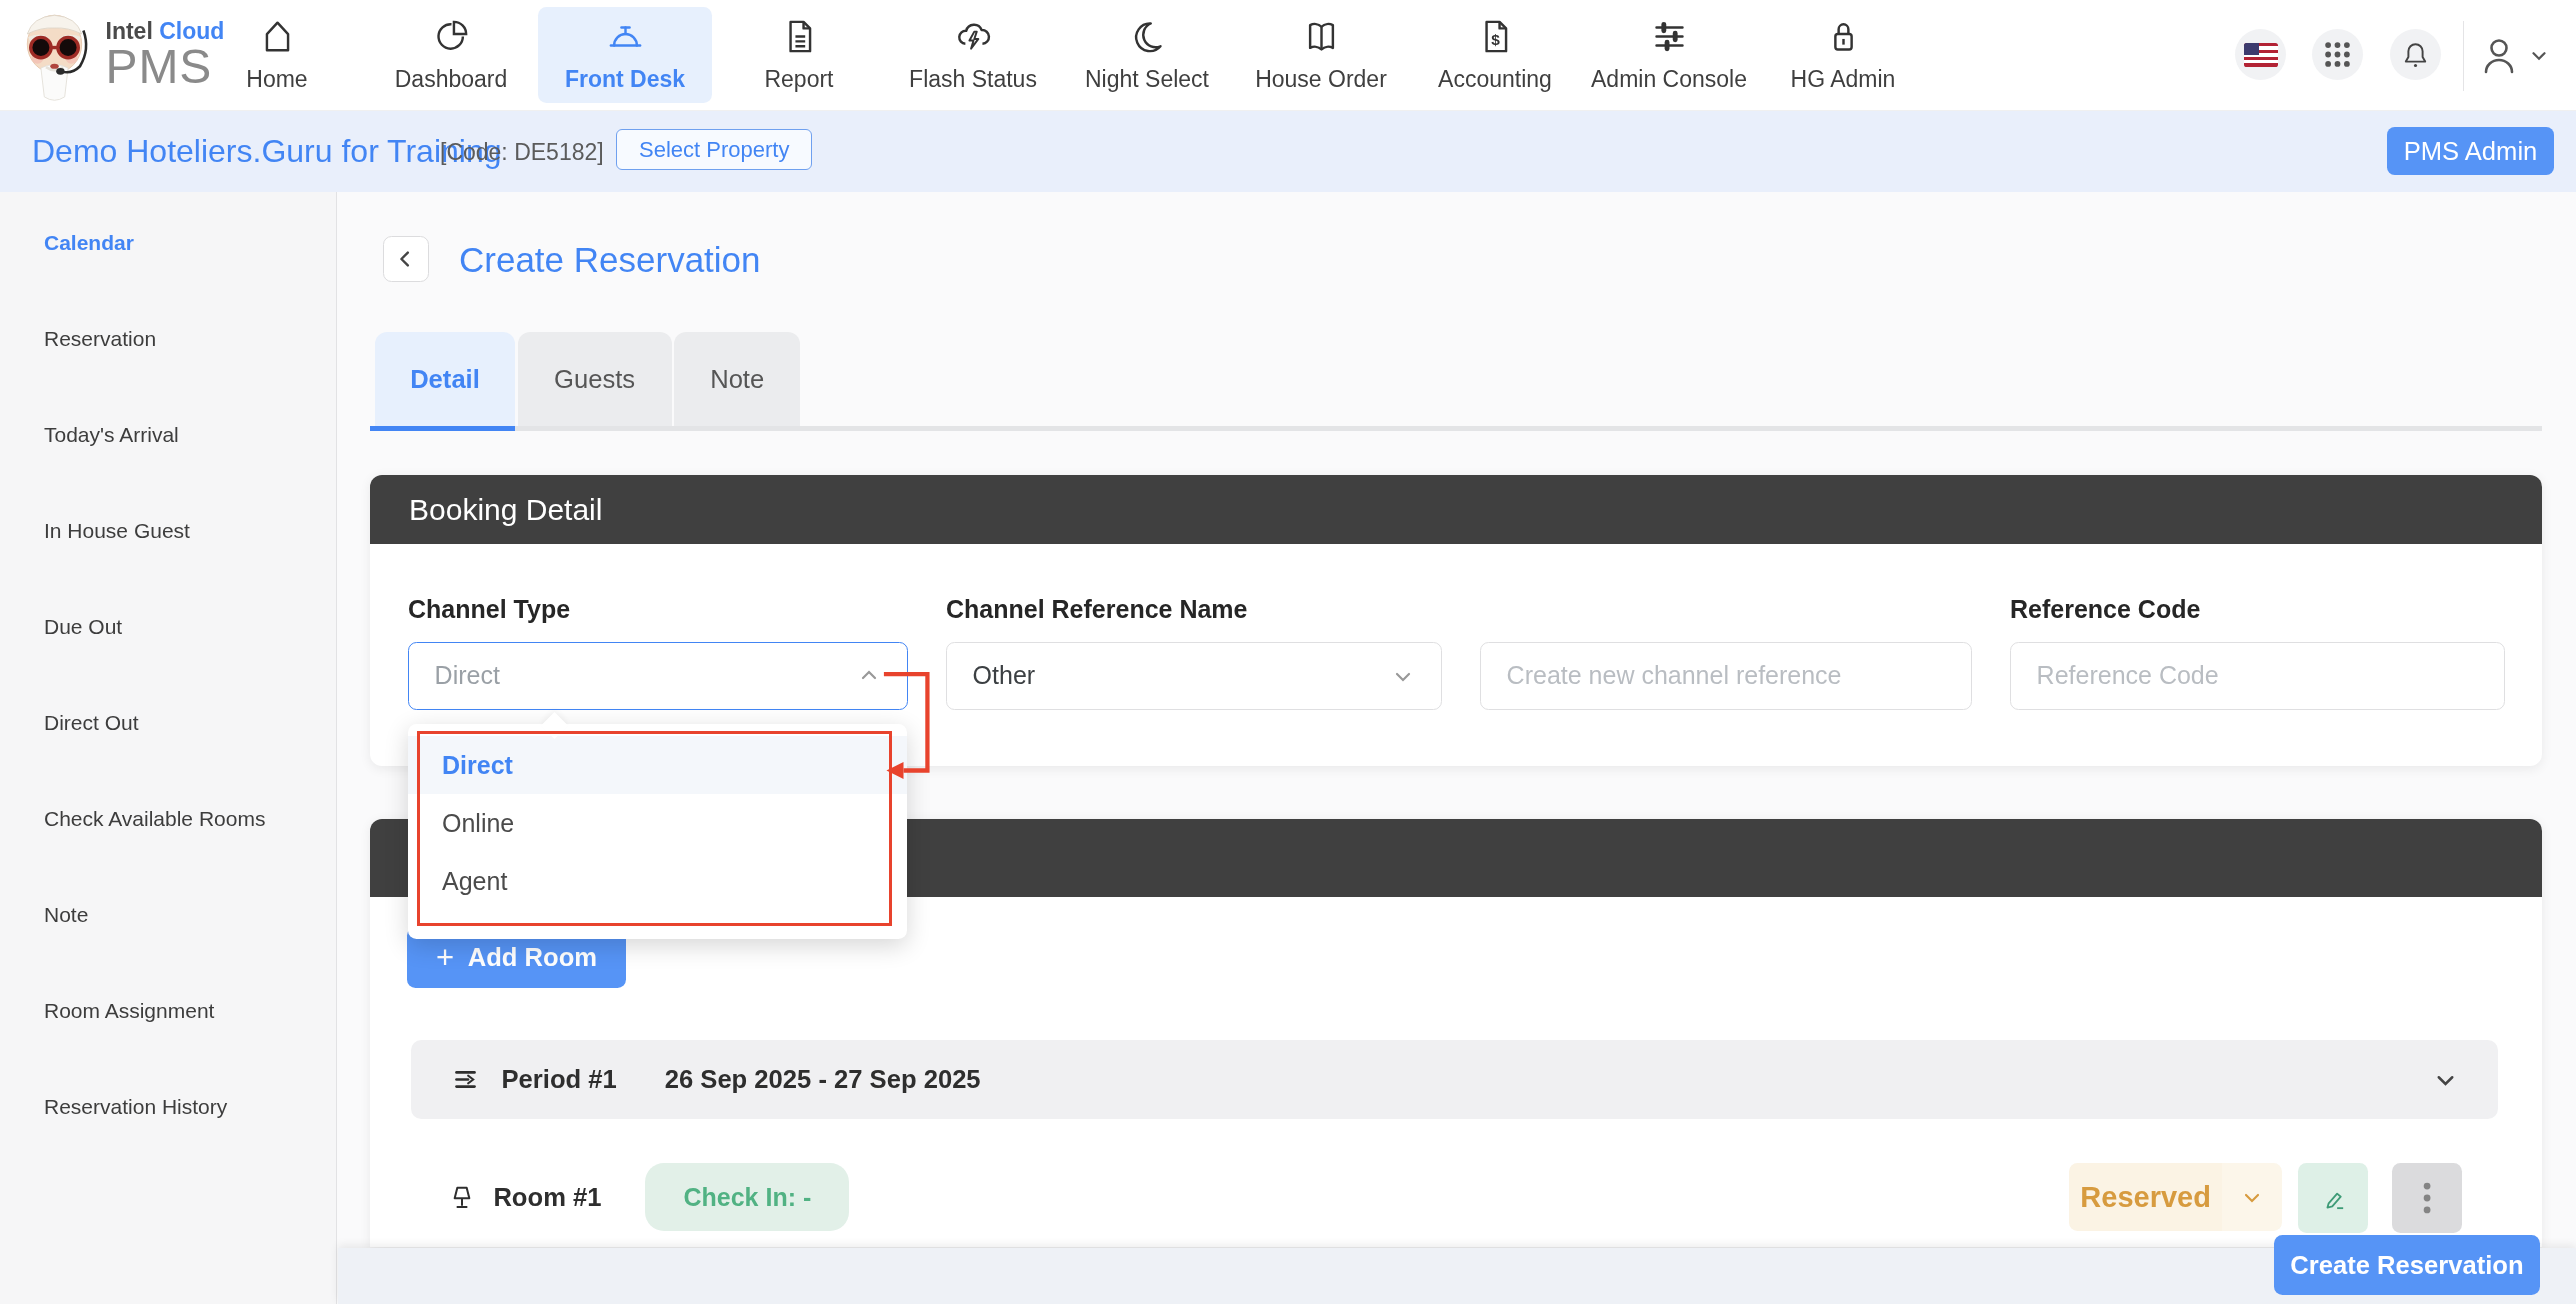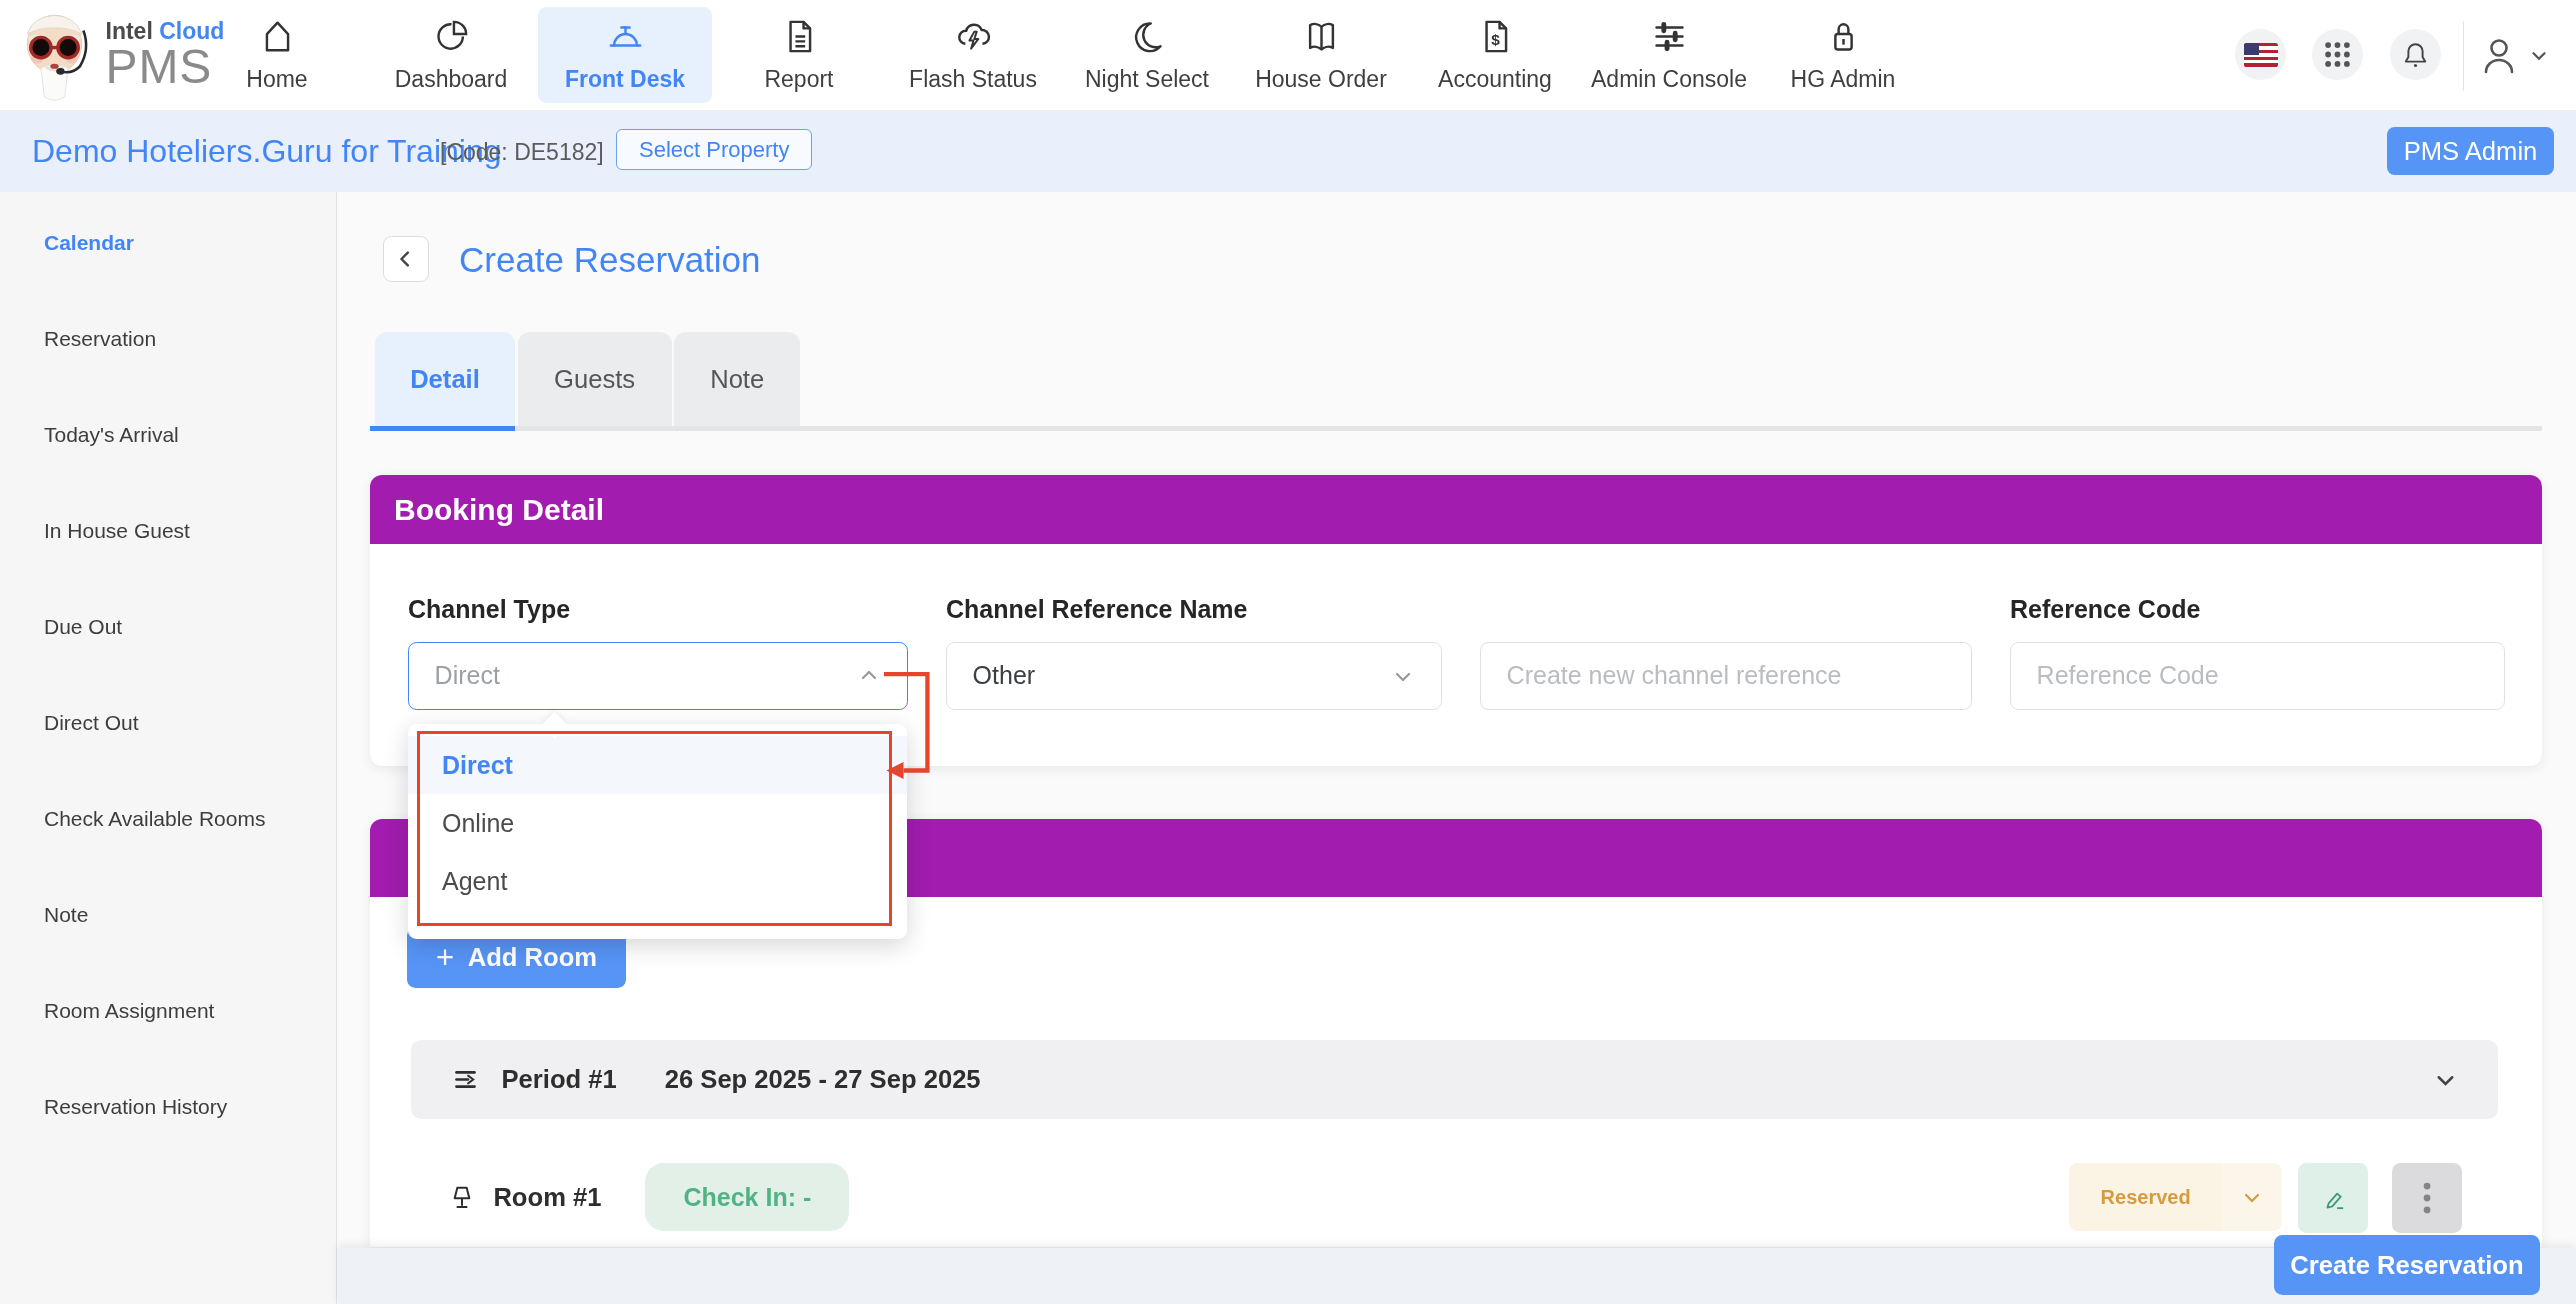--- a/index.html
+++ b/index.html
@@ -47,21 +47,21 @@
   .tab{height:94px;border-radius:12px 12px 0 0;display:flex;align-items:center;justify-content:center;font-size:25.6px;color:#565656;background:#EBECEE;cursor:pointer;}
   .tab.t1{width:140px;}
   .tab.t2{width:154px;margin-left:2.6px;}
   .tab.t3{width:126px;margin-left:2.6px;}
   .tab.active{background:#E7F0FD;color:#4285F4;font-weight:bold;}
   .tab-track{position:absolute;left:370px;top:426px;width:2172px;height:5.1px;background:#E3E4E6;z-index:1;}
   .tab-track .seg{position:absolute;left:0;top:0;width:145px;height:5.1px;background:#4285F4;}
 
   
   .card{position:absolute;background:#fff;border-radius:12px;box-shadow:0 2.6px 12px rgba(0,0,0,0.07);}
-  .card-hd{height:69px;background:#a21caf;border-radius:12px 12px 0 0;display:flex;align-items:center;padding-left:24px;color:#fff;font-size:30px;font-weight:bold;}
+  .card-hd{height:69px;background:#404040;border-radius:12px 12px 0 0;display:flex;align-items:center;padding-left:39px;color:#fff;font-size:30px;font-weight:normal;}
   .card1{left:370px;top:475px;width:2172px;height:291px;}
   .card2{left:370px;top:819px;width:2172px;height:428px;border-radius:12px 12px 0 0;}
   .card2 .card-hd{height:78px;}
 
   .form-row{position:absolute;left:38px;top:120px;display:flex;gap:38px;}
   .fcol .flabel{font-size:25px;font-weight:bold;color:#262626;margin-bottom:21.3px;height:25.6px;}
   .fbox{height:68px;border:1.7px solid #DFDFE1;border-radius:8.5px;background:#fff;display:flex;align-items:center;padding:0 25.6px;box-sizing:border-box;justify-content:space-between;cursor:pointer;}
   .fbox.focused{border-color:#4285F4;}
   .fbox .val{font-size:25px;color:#3c4043;}
   .fbox .val.ph{color:#9AA0A6;}
@@ -85,21 +85,21 @@
   .period-row{position:absolute;left:411px;top:1040px;width:2087px;height:79px;background:#F0F0F2;border-radius:10.2px;display:flex;align-items:center;padding:16px 39px;box-sizing:border-box;cursor:pointer;z-index:2;}
   .period-row .ptxt{font-size:25.6px;font-weight:bold;color:#2e2e2e;margin-left:20.5px;}
   .period-row .pdates{font-size:25.6px;font-weight:bold;color:#2e2e2e;margin-left:48px;}
   .period-row .spacer{flex:1;}
   .room-row{position:absolute;left:446px;top:1163px;display:flex;align-items:center;z-index:2;}
   .room-row .rname{font-size:25.6px;font-weight:bold;color:#2e2e2e;margin-left:15.4px;}
   .pill{height:68px;border-radius:19px;display:flex;align-items:center;padding:0 38px;font-size:25px;font-weight:bold;}
   .pill.in{background:#E2F0E8;color:#51B283;margin-left:44px;}
   .pill.out{background:#FBEAEA;color:#E4605A;margin-left:25.6px;}
   .status-select{position:absolute;left:2069px;top:1163px;width:213px;height:68px;border-radius:8.5px;overflow:hidden;display:flex;cursor:pointer;z-index:2;}
-  .status-select .stxt{width:154px;background:#FBF3E4;color:#D79B3F;font-size:20px;font-weight:bold;display:flex;align-items:center;justify-content:center;}
+  .status-select .stxt{width:154px;background:#FBF3E4;color:#D79B3F;font-size:29px;font-weight:bold;display:flex;align-items:center;justify-content:center;}
   .status-select .schev{width:60px;background:#FCF6EA;display:flex;align-items:center;justify-content:center;}
   .sq-btn{position:absolute;top:1163px;width:70px;height:70px;border:none;border-radius:8.5px;display:flex;align-items:center;justify-content:center;cursor:pointer;z-index:2;}
   .pencil-btn{left:2298px;background:#DEF0E7;}
   .dots-btn{left:2392px;background:#DBDBDD;}
 
   
   .footer-bar{position:absolute;left:338px;top:1248px;width:2238px;height:56px;background:#EEF1F6;box-shadow:0 -2.6px 8.5px rgba(0,0,0,0.08);z-index:8;}
   .create-btn{position:absolute;left:2274px;top:1235px;width:266px;height:60px;background:#5694F6;border:none;border-radius:8.5px;color:#fff;font-size:25.6px;font-weight:bold;font-family:inherit;cursor:pointer;z-index:9;}
 </style>
 </head>

